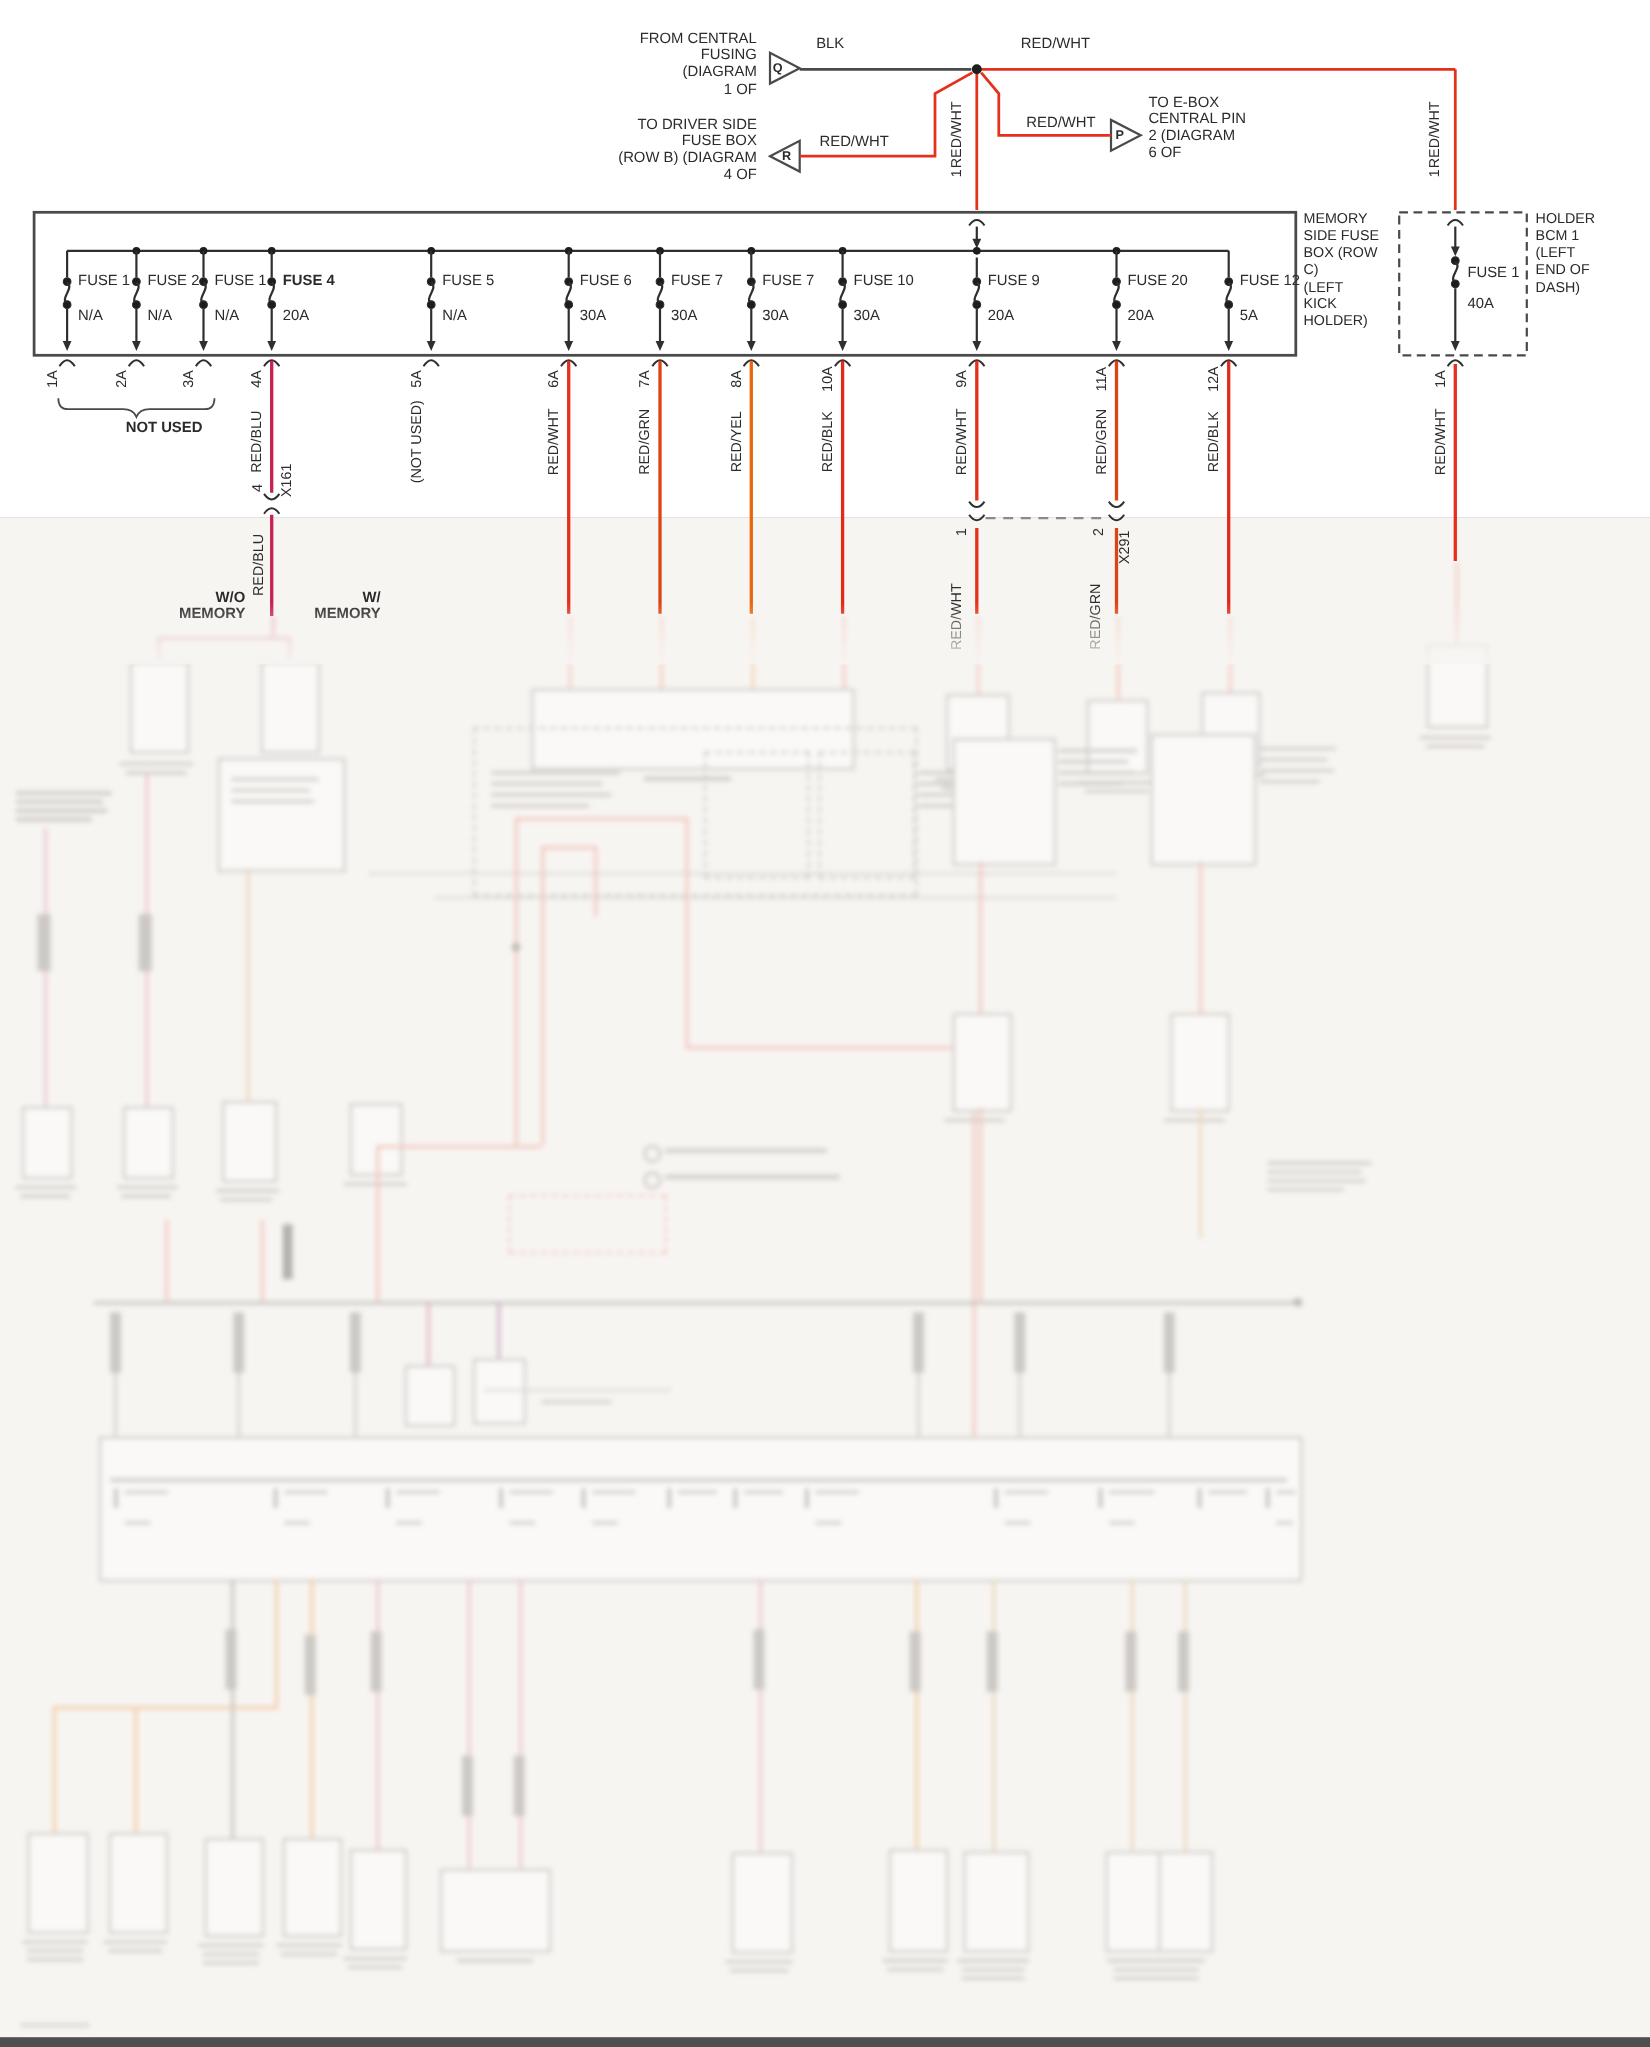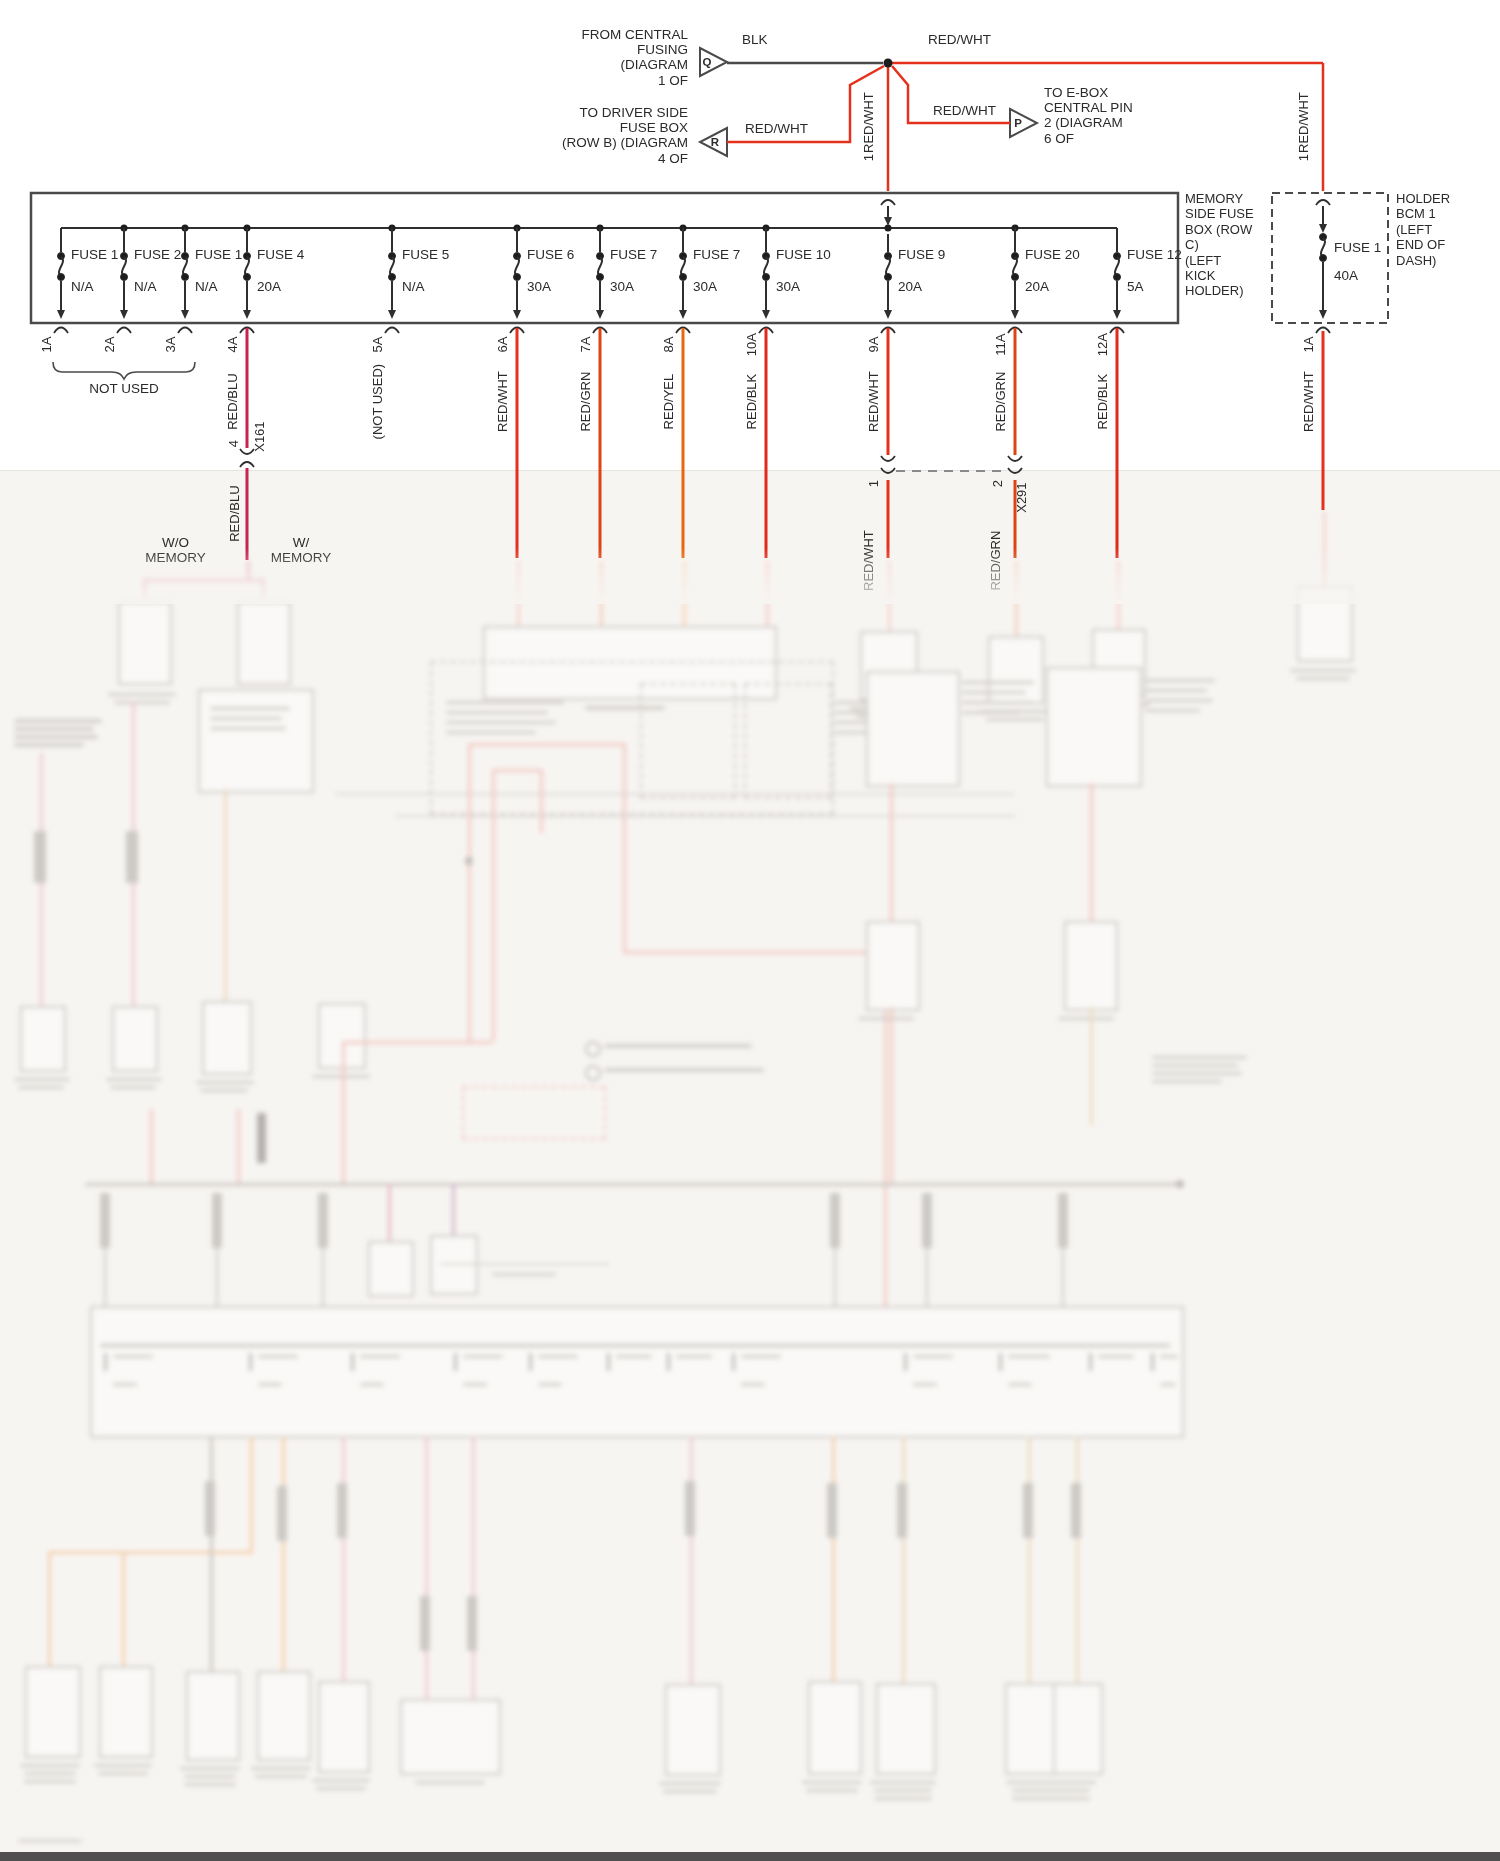--- a/index.html
+++ b/index.html
@@ -1,20 +1,20 @@
 <!DOCTYPE html>
 <html><head>
 <meta charset="utf-8">
 <style>
   html,body{margin:0;padding:0;}
   body{width:1500px;height:1861px;position:relative;background:#ffffff;font-family:"Liberation Sans",sans-serif;overflow:hidden;}
   .lbl{position:absolute;font-size:13.5px;color:#2b2b2b;white-space:nowrap;line-height:15.2px;z-index:3;}
   .rot{transform:rotate(-90deg);text-align:center;font-size:13px;}
   .blockR{text-align:right;}
-  .blockC{text-align:center;}
+  .blockC{text-align:right;font-weight:bold;}
   .tri-letter{font-size:11.5px;font-weight:bold;text-align:center;}
   #topsvg{position:absolute;left:0;top:0;z-index:2;}
   
   .blur-zone{position:absolute;left:0;top:470px;width:1500px;height:1382px;background:#f7f5f2;border-top:1px solid #e7e4df;z-index:1;}
   .blur-inner{position:absolute;left:0;top:0;width:100%;height:100%;filter:blur(2.6px);opacity:0.55;}
   .b-box{position:absolute;border:2px solid #a9a5a0;background:#fdfdfc;}
   .b-dash{position:absolute;border:2px dashed #b0aca7;}
   .b-line{position:absolute;background:#b3afa9;border-radius:2px;}
   .b-grayline{position:absolute;background:#c3bfb9;}
   .b-wire{position:absolute;}
@@ -397,21 +397,21 @@
   <div>END OF</div>
   <div>DASH)</div>
 </div>
 
 <div class="lbl" style="left:71px;top:247px;">FUSE 1</div>
 <div class="lbl" style="left:71px;top:279px;">N/A</div>
 <div class="lbl" style="left:134px;top:247px;">FUSE 2</div>
 <div class="lbl" style="left:134px;top:279px;">N/A</div>
 <div class="lbl" style="left:195px;top:247px;">FUSE 1</div>
 <div class="lbl" style="left:195px;top:279px;">N/A</div>
-<div class="lbl" style="left:257px;top:247px;">FUSE 4</div>
+<div class="lbl" style="left:257px;top:247px;font-weight:bold;">FUSE 4</div>
 <div class="lbl" style="left:257px;top:279px;">20A</div>
 <div class="lbl" style="left:402px;top:247px;">FUSE 5</div>
 <div class="lbl" style="left:402px;top:279px;">N/A</div>
 <div class="lbl" style="left:527px;top:247px;">FUSE 6</div>
 <div class="lbl" style="left:527px;top:279px;">30A</div>
 <div class="lbl" style="left:610px;top:247px;">FUSE 7</div>
 <div class="lbl" style="left:610px;top:279px;">30A</div>
 <div class="lbl" style="left:693px;top:247px;">FUSE 7</div>
 <div class="lbl" style="left:693px;top:279px;">30A</div>
 <div class="lbl" style="left:776px;top:247px;">FUSE 10</div>

